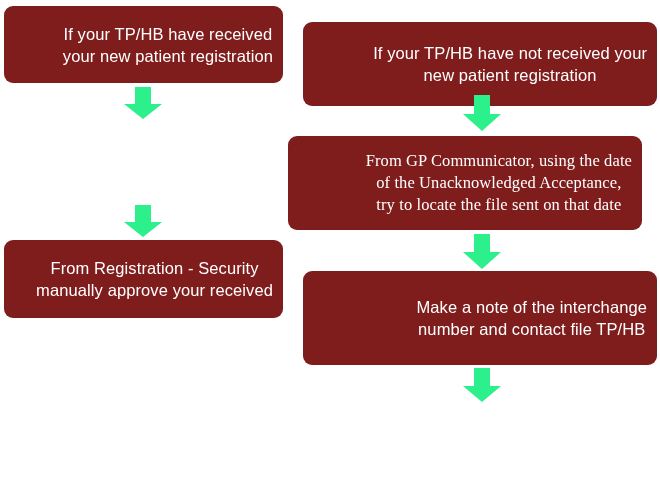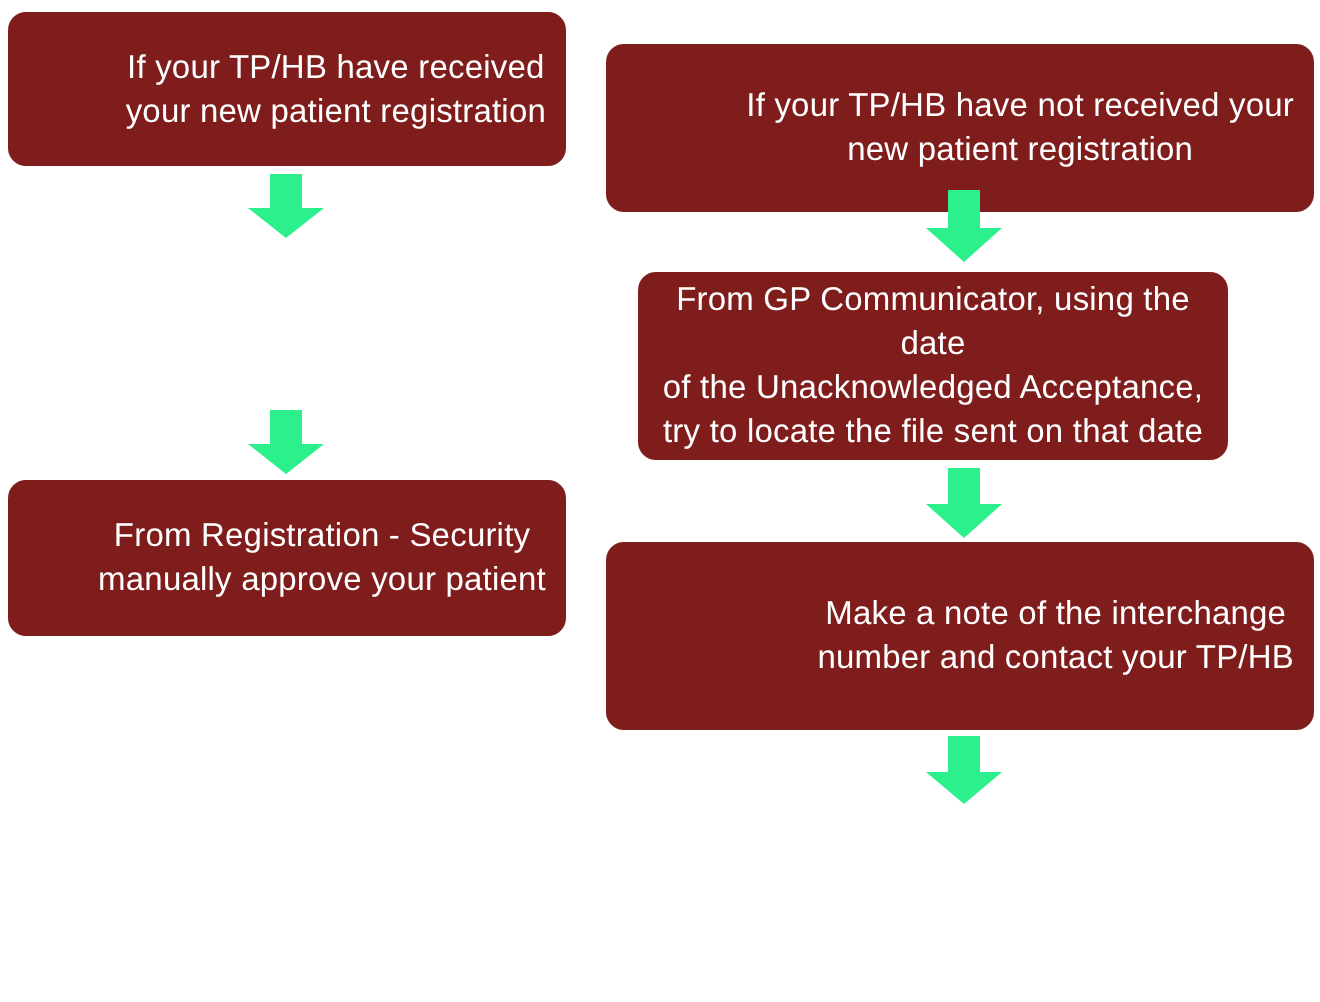--- a/index.html
+++ b/index.html
@@ -68,49 +68,49 @@
 
 
   <span class="arrow" style="left:124px; top:205px; width:38px; height:32px;">
     <svg viewBox="0 0 38 32" xmlns="http://www.w3.org/2000/svg" aria-hidden="true">
       <path d="M11 0 H27 V17 H38 L19 32 L0 17 H11 Z" fill="#2BF08B"></path>
     </svg>
   </span>
 
   <div class="node" style="left:4px; top:240px; width:279px; height:78px;">
     <span class="node-text">From Registration - Security
-manually approve your patient</span>
+manually approve your received</span>
   </div>
 
   <div class="node" style="left:303px; top:6px; width:354px; height:84px;margin-top:16px;">
     <span class="node-text">If your TP/HB have not received your
 new patient registration</span>
   </div>
 
   <span class="arrow" style="left:463px; top:95px; width:38px; height:36px;">
     <svg viewBox="0 0 38 36" xmlns="http://www.w3.org/2000/svg" aria-hidden="true">
       <path d="M11 0 H27 V19 H38 L19 36 L0 19 H11 Z" fill="#2BF08B"></path>
     </svg>
   </span>
 
-  <div class="node" style="left:319px; top:136px; width:295px; height:94px;">
+  <div class="node" style="left:288px; top:136px; width:354px; height:94px;font-family:Liberation Serif, serif;">
     <span class="node-text">From GP Communicator, using the date
 of the Unacknowledged Acceptance,
 try to locate the file sent on that date</span>
   </div>
 
   <span class="arrow" style="left:463px; top:234px; width:38px; height:35px;">
     <svg viewBox="0 0 38 35" xmlns="http://www.w3.org/2000/svg" aria-hidden="true">
       <path d="M11 0 H27 V18 H38 L19 35 L0 18 H11 Z" fill="#2BF08B"></path>
     </svg>
   </span>
 
   <div class="node" style="left:303px; top:271px; width:354px; height:94px;">
     <span class="node-text">Make a note of the interchange
-number and contact your TP/HB</span>
+number and contact file TP/HB</span>
   </div>
 
   <span class="arrow" style="left:463px; top:368px; width:38px; height:34px;">
     <svg viewBox="0 0 38 34" xmlns="http://www.w3.org/2000/svg" aria-hidden="true">
       <path d="M11 0 H27 V18 H38 L19 34 L0 18 H11 Z" fill="#2BF08B"></path>
     </svg>
   </span>
 
 
 </div>

